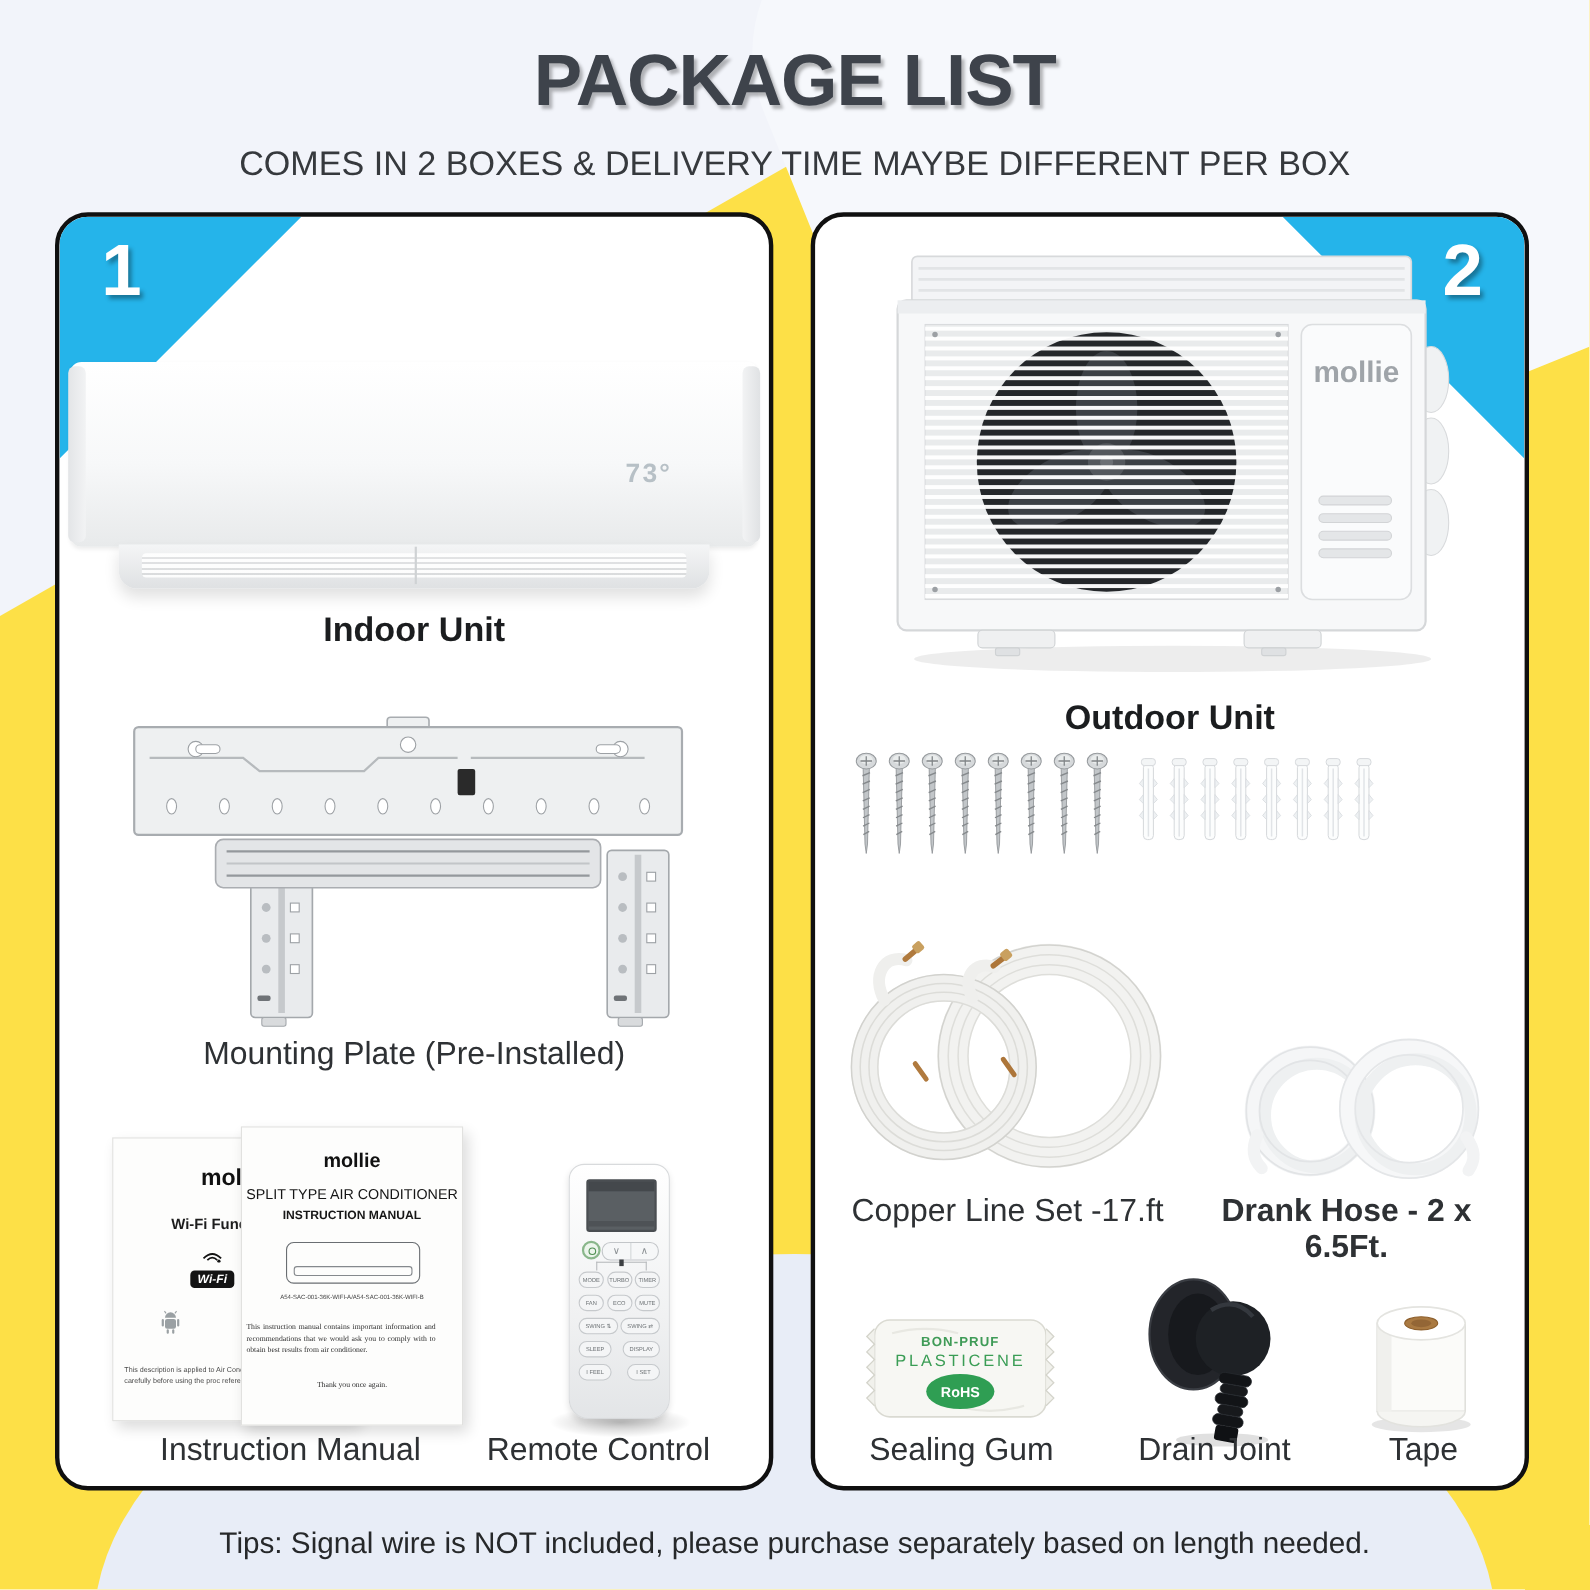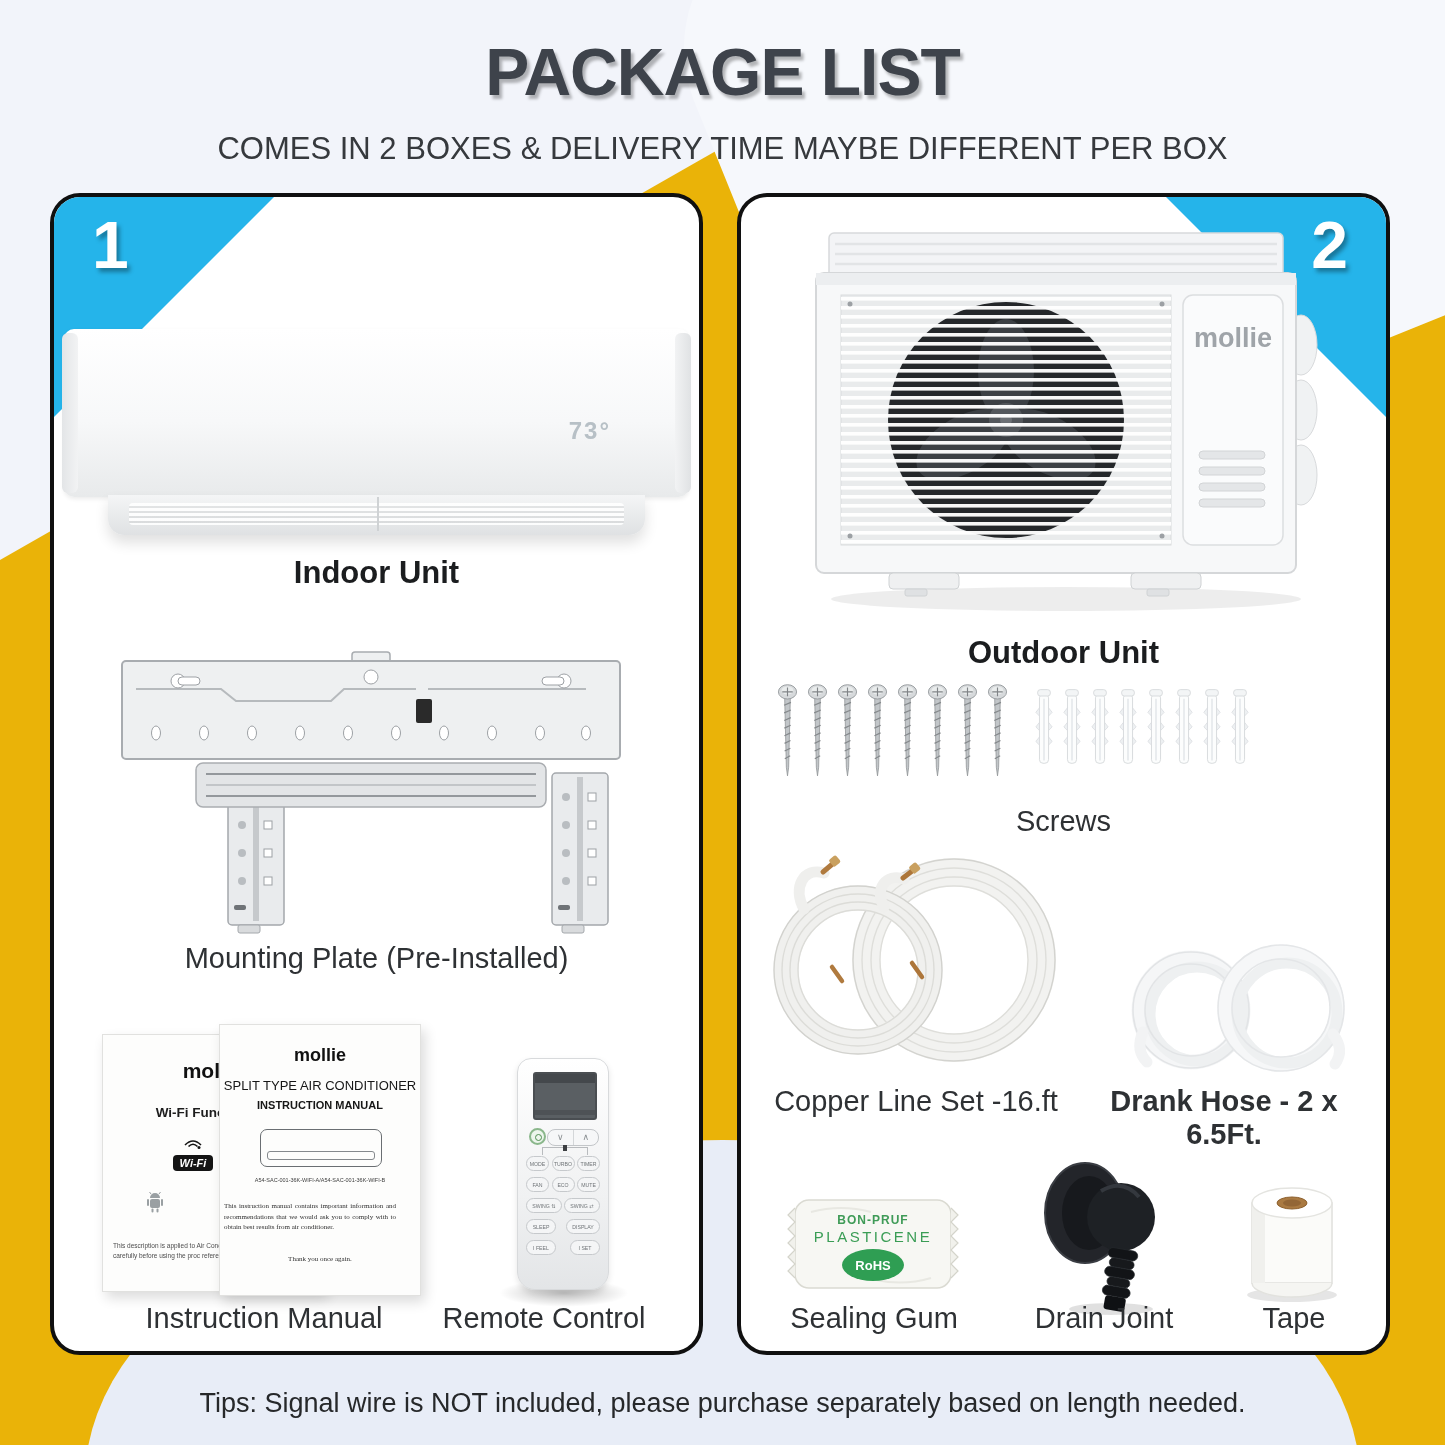--- a/index.html
+++ b/index.html
@@ -1,16 +1,16 @@
 <!DOCTYPE html>
 <html><head>
 <meta charset="utf-8">
 <style>
   html,body{margin:0;padding:0;background:#ffffff;}
-  .canvas{position:relative;width:1445px;height:1445px;margin:0 auto;background:#eab308;overflow:hidden;
+  .canvas{position:relative;width:1445px;height:1445px;margin:0 auto;background:#fde047;overflow:hidden;
           font-family:"Liberation Sans",sans-serif;color:#222;}
   
   .bg-band-tl{position:absolute;left:0;top:0;width:980px;height:560px;background:#f2f4fa;
               clip-path:polygon(0 0,100% 0,0 100%);}
   .bg-band-tr{position:absolute;right:-180px;top:-220px;width:900px;height:620px;background:#f6f8fc;
               transform:rotate(-22deg);border-radius:140px;}
   .bg-blob-bottom{position:absolute;left:85px;top:1140px;width:1275px;height:680px;background:#e8edf7;
               border-radius:50%;}
   
   .title{position:absolute;left:0;top:34px;width:100%;text-align:center;font-size:66px;font-weight:bold;
@@ -397,21 +397,20 @@
             <use href="#sym-anchor"></use>
           </svg>
         <svg class="anchor-svg" viewBox="0 0 22 95">
             <use href="#sym-anchor"></use>
           </svg>
         <svg class="anchor-svg" viewBox="0 0 22 95">
             <use href="#sym-anchor"></use>
           </svg>
       </div>
     </div>
-    <div class="item-label" style="top:608px;">Screws</div>
 
     <svg class="svg-abs" style="left:25px;top:648px;" width="300" height="240" viewBox="0 0 300 240">
       <g fill="none">
         <circle cx="188" cy="115" r="88" stroke="#f2f2f0" stroke-width="28"></circle>
         <circle cx="188" cy="115" r="74" stroke="#dededa" stroke-width="1.4"></circle>
         <circle cx="188" cy="115" r="83" stroke="#dededa" stroke-width="1.4"></circle>
         <circle cx="188" cy="115" r="92" stroke="#dededa" stroke-width="1.4"></circle>
         <circle cx="188" cy="115" r="101" stroke="#d3d3cf" stroke-width="1.4"></circle>
         <circle cx="92" cy="125" r="72" stroke="#f0f0ee" stroke-width="25"></circle>
         <circle cx="92" cy="125" r="60" stroke="#dcdcd8" stroke-width="1.4"></circle>
@@ -421,21 +420,21 @@
         <path d="M38 64 C26 42 38 22 58 28" stroke="#efefed" stroke-width="11" stroke-linecap="round"></path>
         <path d="M118 62 C108 44 120 28 138 34" stroke="#efefed" stroke-width="11" stroke-linecap="round"></path>
       </g>
       <line x1="57" y1="27" x2="70" y2="16" stroke="#b07a3e" stroke-width="5" stroke-linecap="round"></line>
       <rect x="64" y="12" width="9" height="9" rx="2" fill="#c9a05f" transform="rotate(-40 68 16)"></rect>
       <line x1="137" y1="33" x2="150" y2="23" stroke="#ad763a" stroke-width="5" stroke-linecap="round"></line>
       <rect x="144" y="19" width="9" height="9" rx="2" fill="#c9a05f" transform="rotate(-40 148 23)"></rect>
       <line x1="66" y1="122" x2="76" y2="136" stroke="#b07a3e" stroke-width="4.5" stroke-linecap="round"></line>
       <line x1="146" y1="118" x2="156" y2="132" stroke="#ad763a" stroke-width="4.5" stroke-linecap="round"></line>
     </svg>
-    <div class="item-label" style="top:888px;left:5px;width:340px;">Copper Line Set -16.ft</div>
+    <div class="item-label" style="top:888px;left:5px;width:340px;">Copper Line Set -17.ft</div>
 
     <svg class="svg-abs" style="left:378px;top:735px;" width="245" height="150" viewBox="0 0 245 150">
       <g fill="none" opacity="0.97">
         <circle cx="72" cy="78" r="52" stroke="#f5f6f7" stroke-width="15"></circle>
         <circle cx="78" cy="82" r="47" stroke="#eef0f1" stroke-width="11"></circle>
         <circle cx="72" cy="78" r="46" stroke="#e2e4e6" stroke-width="1.6"></circle>
         <circle cx="72" cy="78" r="58" stroke="#e2e4e6" stroke-width="1.6"></circle>
         <circle cx="162" cy="76" r="56" stroke="#f6f7f8" stroke-width="15"></circle>
         <circle cx="168" cy="81" r="50" stroke="#eef0f1" stroke-width="11"></circle>
         <circle cx="162" cy="76" r="49" stroke="#e4e6e8" stroke-width="1.6"></circle>

